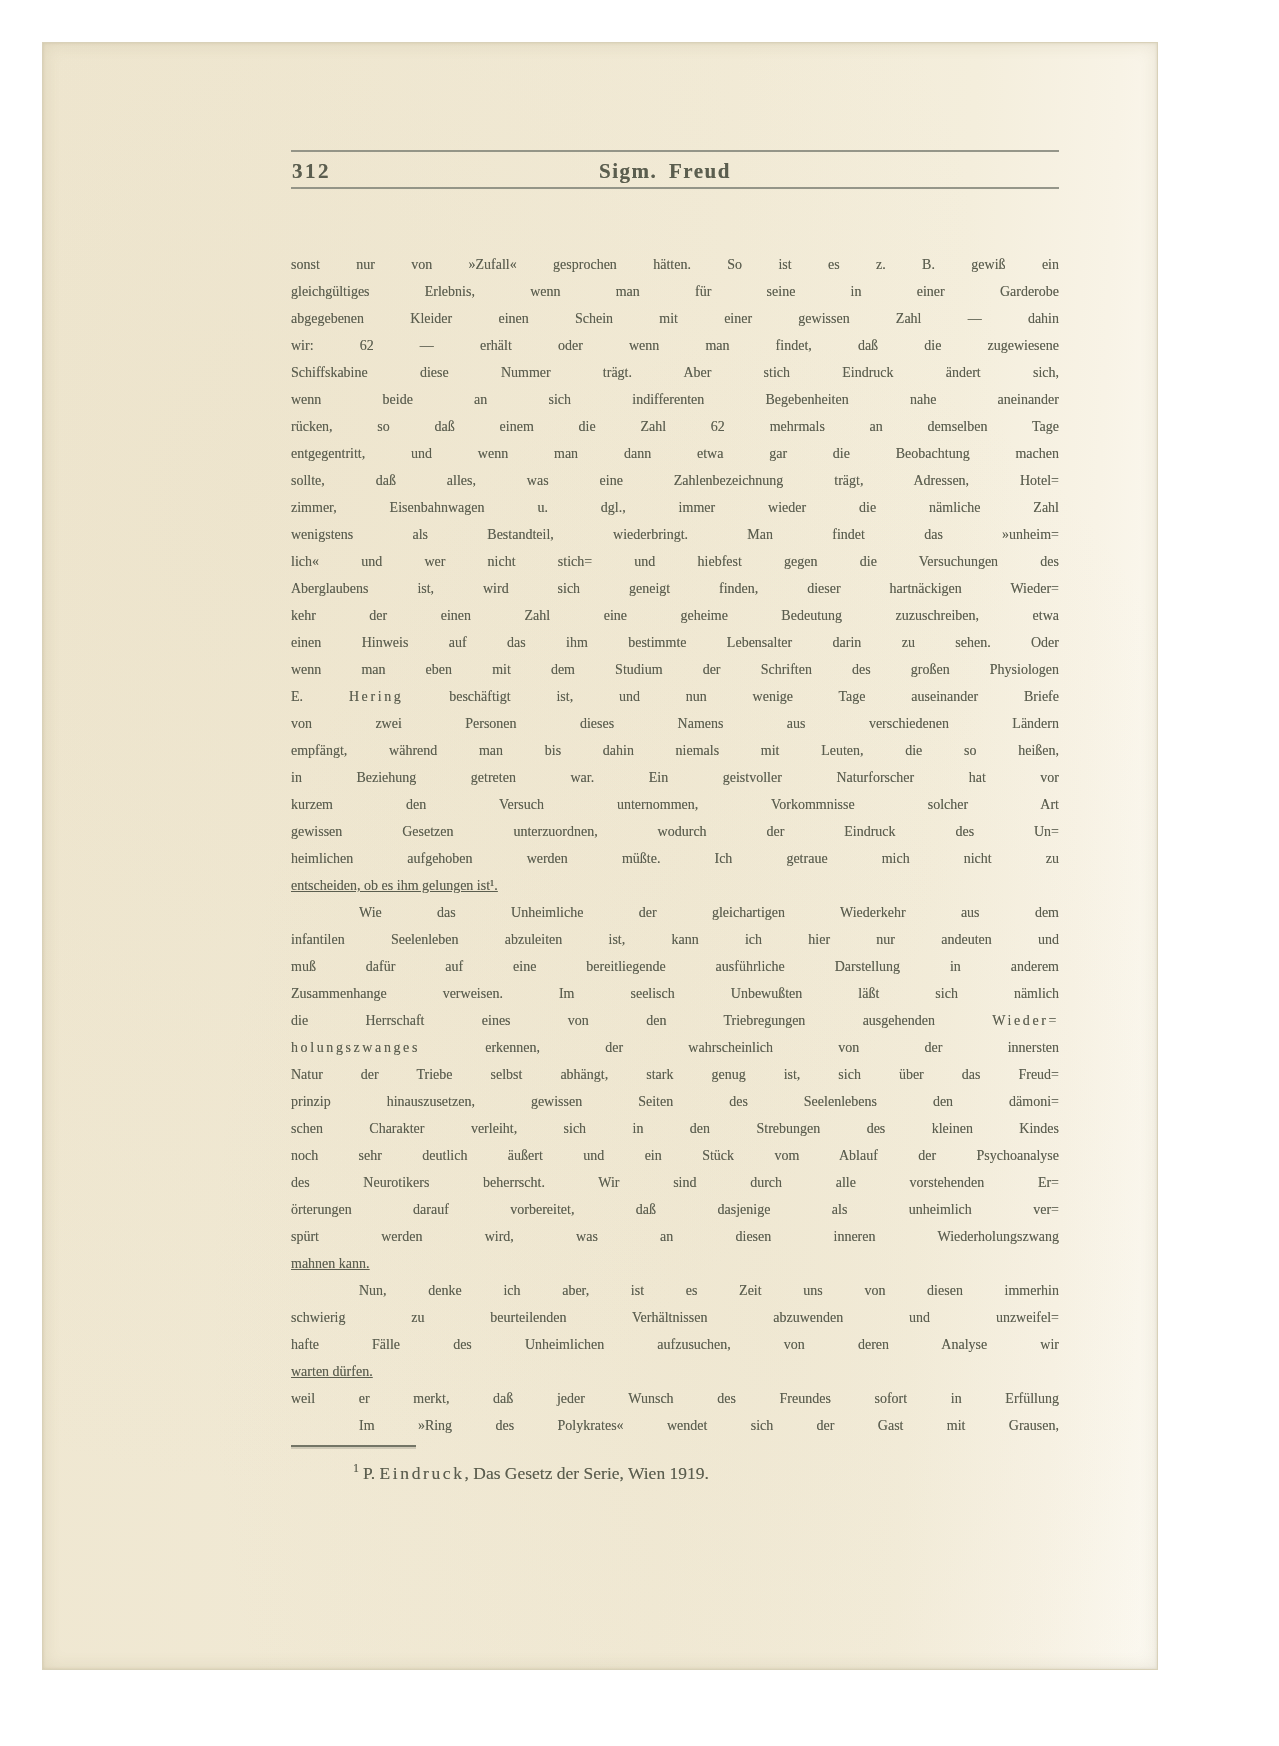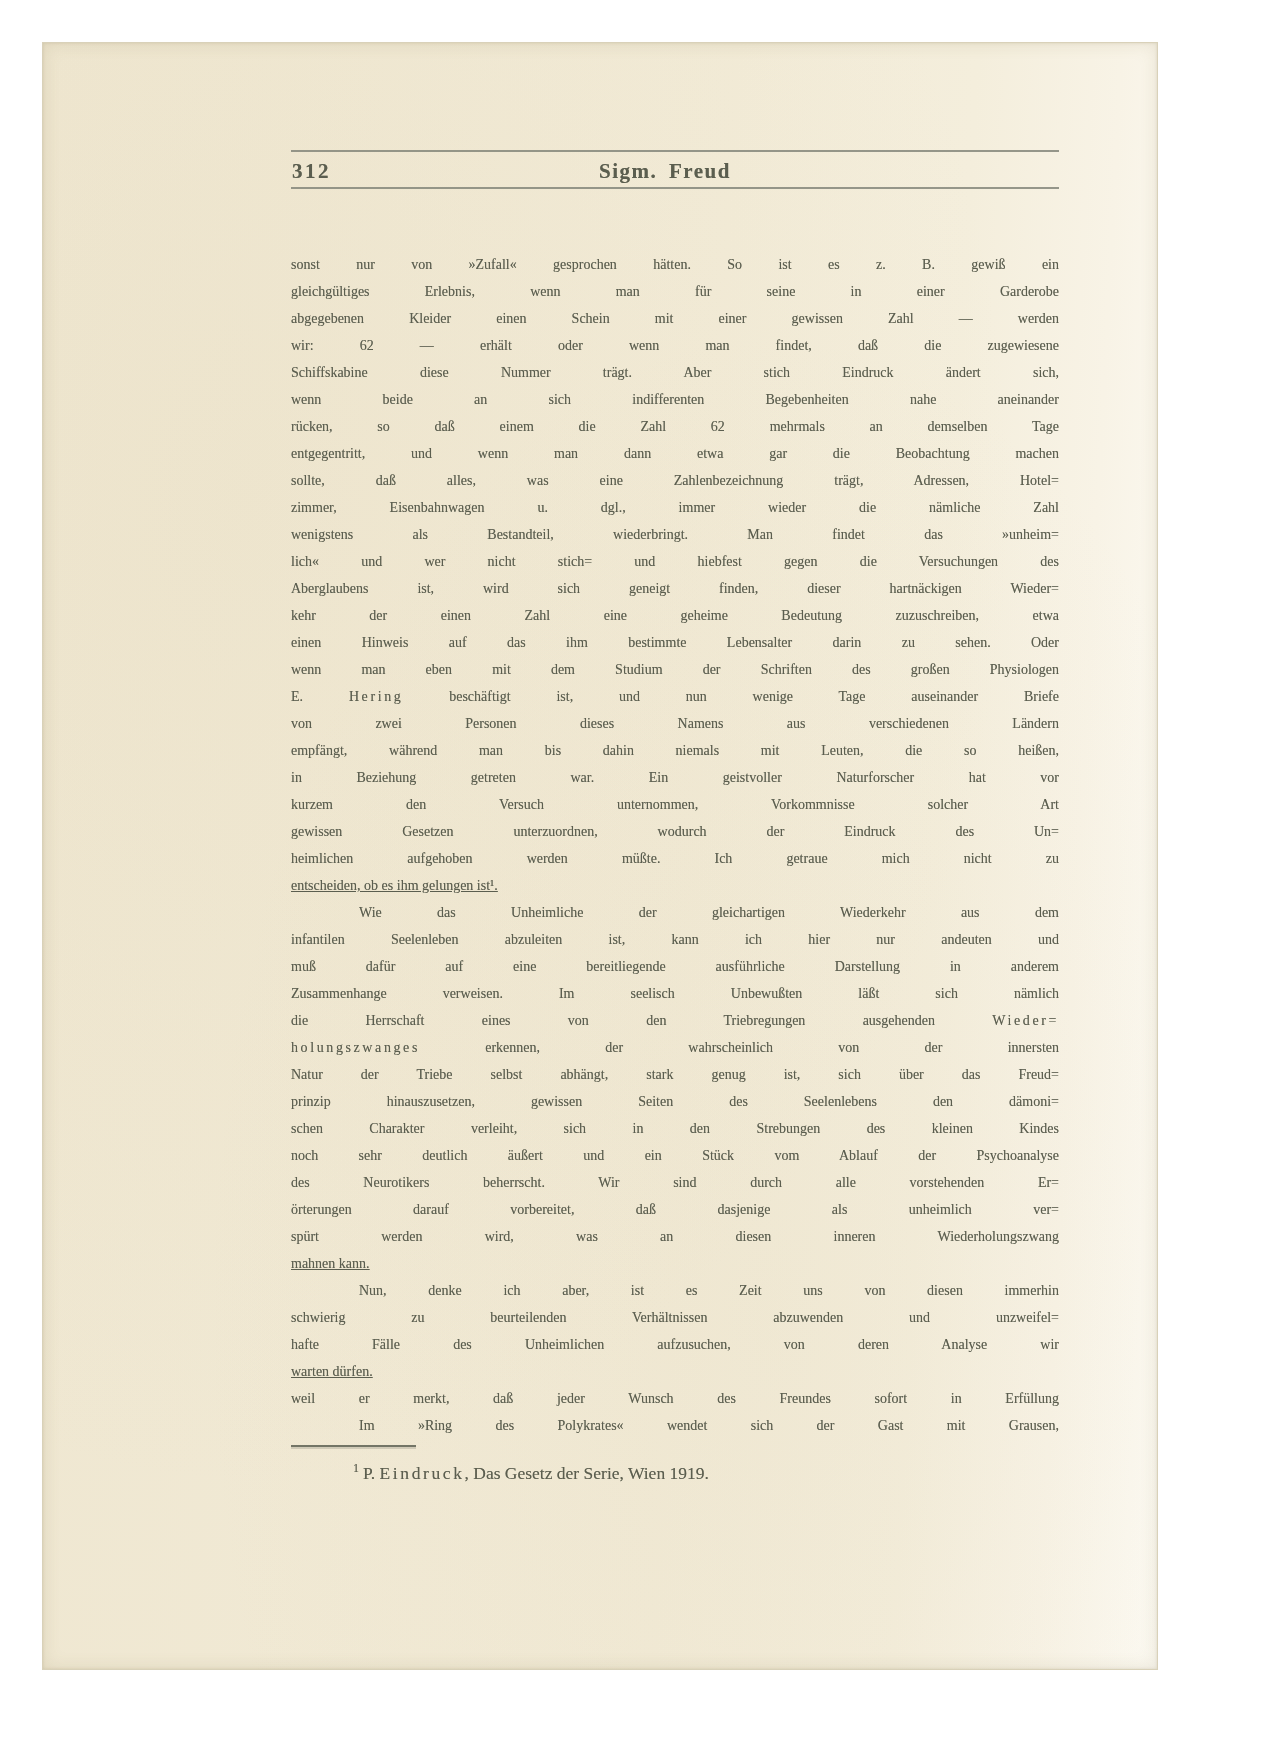--- a/index.html
+++ b/index.html
@@ -115,21 +115,21 @@
   <div class="header-row">
     <span class="page-number">312</span>
     <span class="running-title">Sigm. Freud</span>
   </div>
 
   <div class="rule rule-mid"></div>
 
   <div class="body-text">
       <div class="line"><span>sonst nur von »Zufall« gesprochen hätten. So ist es z. B. gewiß ein</span></div>
       <div class="line"><span>gleichgültiges Erlebnis, wenn man für seine in einer Garderobe</span></div>
-      <div class="line"><span>abgegebenen Kleider einen Schein mit einer gewissen Zahl — werden</span></div>
+      <div class="line"><span>abgegebenen Kleider einen Schein mit einer gewissen Zahl — dahin</span></div>
       <div class="line"><span>wir: 62 — erhält oder wenn man findet, daß die zugewiesene</span></div>
       <div class="line"><span>Schiffskabine diese Nummer trägt. Aber stich Eindruck ändert sich,</span></div>
       <div class="line"><span>wenn beide an sich indifferenten Begebenheiten nahe aneinander</span></div>
       <div class="line"><span>rücken, so daß einem die Zahl 62 mehrmals an demselben Tage</span></div>
       <div class="line"><span>entgegentritt, und wenn man dann etwa gar die Beobachtung machen</span></div>
       <div class="line"><span>sollte, daß alles, was eine Zahlenbezeichnung trägt, Adressen, Hotel=</span></div>
       <div class="line"><span>zimmer, Eisenbahnwagen u. dgl., immer wieder die nämliche Zahl</span></div>
       <div class="line"><span>wenigstens als Bestandteil, wiederbringt. Man findet das »unheim=</span></div>
       <div class="line"><span>lich« und wer nicht stich= und hiebfest gegen die Versuchungen des</span></div>
       <div class="line"><span>Aberglaubens ist, wird sich geneigt finden, dieser hartnäckigen Wieder=</span></div>

